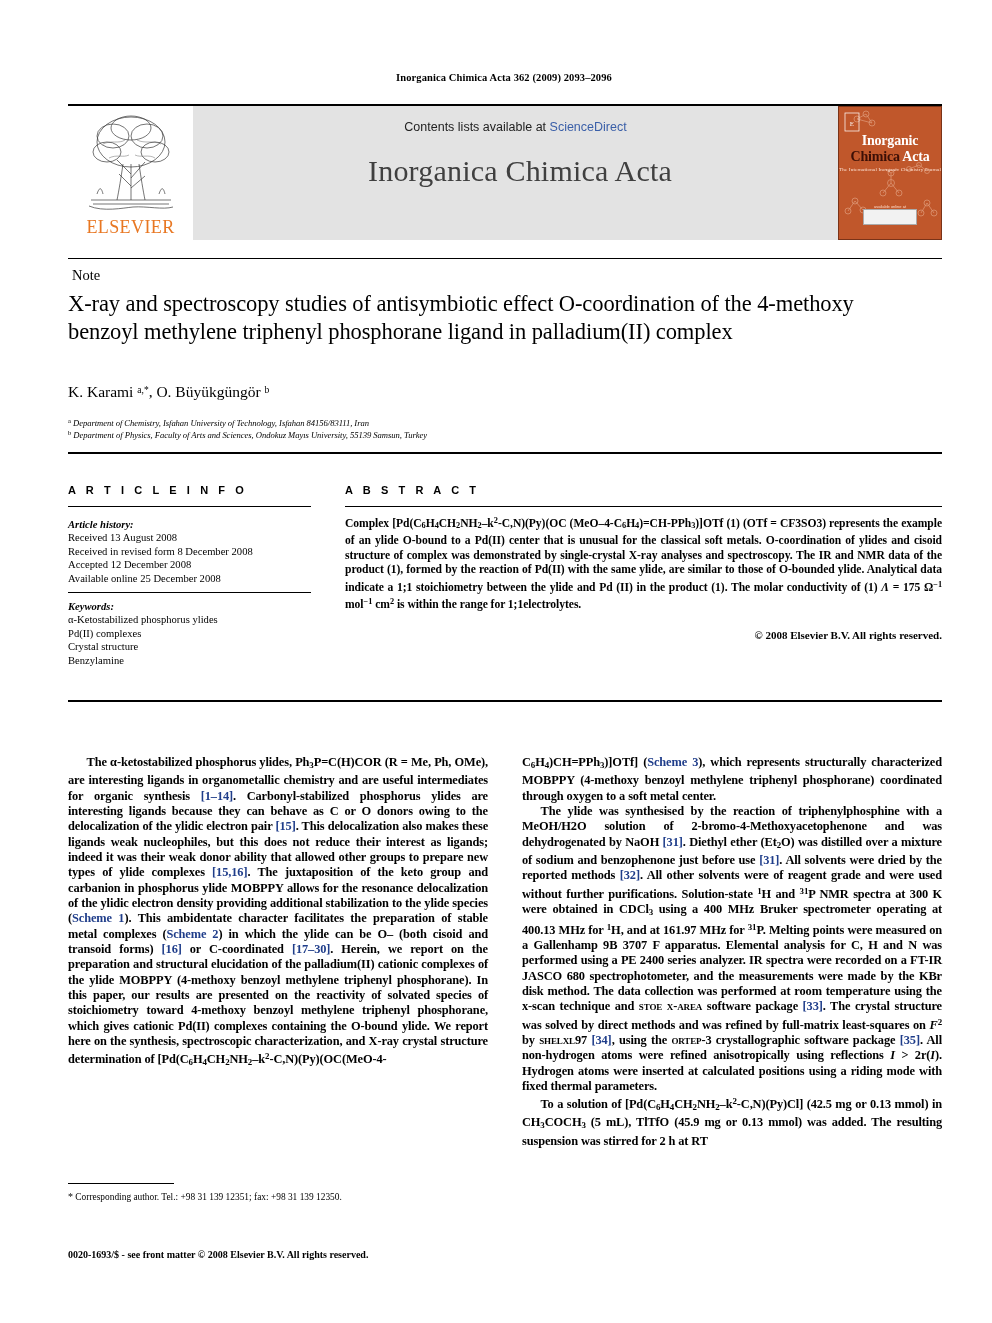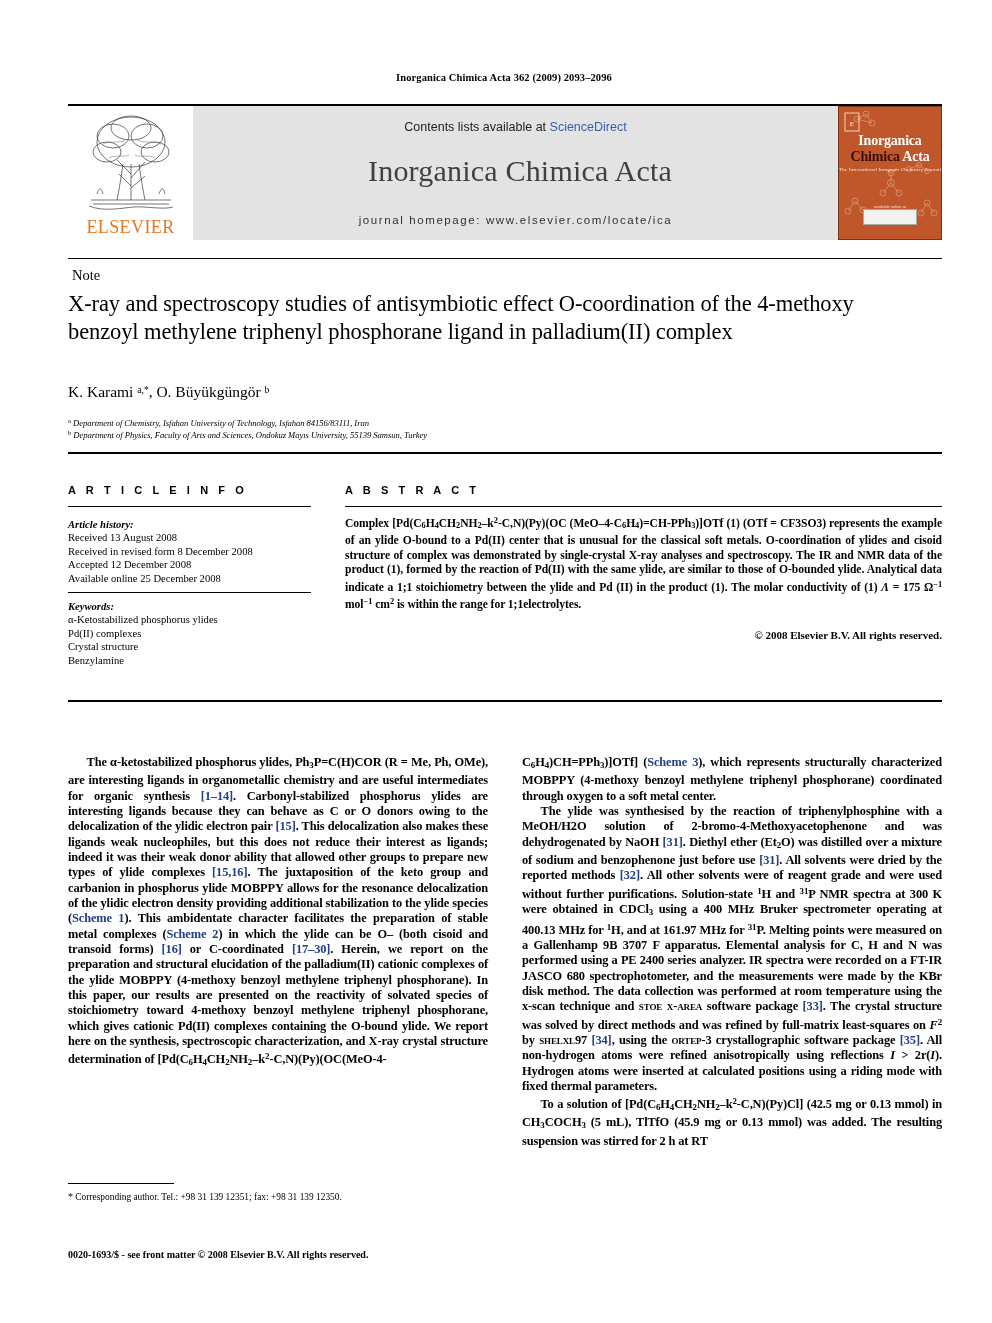--- a/index.html
+++ b/index.html
@@ -373,21 +373,20 @@
           </g>
         </svg>
         <div class="elsevier-word">ELSEVIER</div>
       </div>
 
       <div class="journal-band">
         <div class="contents-line">
           <span>Contents lists available at </span><span class="sd">ScienceDirect</span>
         </div>
         <div class="journal-title">Inorganica Chimica Acta</div>
-        <div class="homepage-line">journal homepage: www.elsevier.com/locate/ica</div>
       </div>
 
       <div class="cover-thumb">
         <svg width="102" height="132" viewBox="0 0 102 132" style="position:absolute;top:0;left:0;">
           <rect x="0" y="0" width="102" height="132" fill="#C0572B"></rect>
           <g stroke="#e6a98c" stroke-width="0.8" fill="none" opacity="0.75">
             <circle cx="18" cy="12" r="3"></circle>
               <circle cx="27" cy="7" r="3"></circle>
               <circle cx="33" cy="16" r="3"></circle>
             <path d="M18 12 L27 7 L33 16 Z"></path>
@@ -408,21 +407,21 @@
             <path d="M70 62 L80 58 L88 64"></path>
             <circle cx="70" cy="62" r="2.5"></circle>
               <circle cx="80" cy="58" r="2.5"></circle>
               <circle cx="88" cy="64" r="2.5"></circle>
           </g>
           <g fill="#ffffff" opacity="0.9">
             <rect x="6" y="6" width="14" height="18" fill="none" stroke="#ffffff" stroke-width="0.8"></rect>
             <text x="13" y="19" font-family="Liberation Serif, serif" font-size="7" text-anchor="middle" fill="#ffffff">E</text>
           </g>
         </svg>
-        <div class="cover-title-1">Inorganica</div>
+        <div class="cover-title-1">Inorganic</div>
         <div class="cover-title-2">
           <span class="c1">Chimica</span>
           <span class="c2">Acta</span>
         </div>
         <div class="cover-sub">The International Inorganic Chemistry Journal</div>
         <div class="cover-elsevier">available online at</div>
         <div class="cover-badge"></div>
         <div class="cover-badge-t">www.sciencedirect.com</div>
       </div>
 

